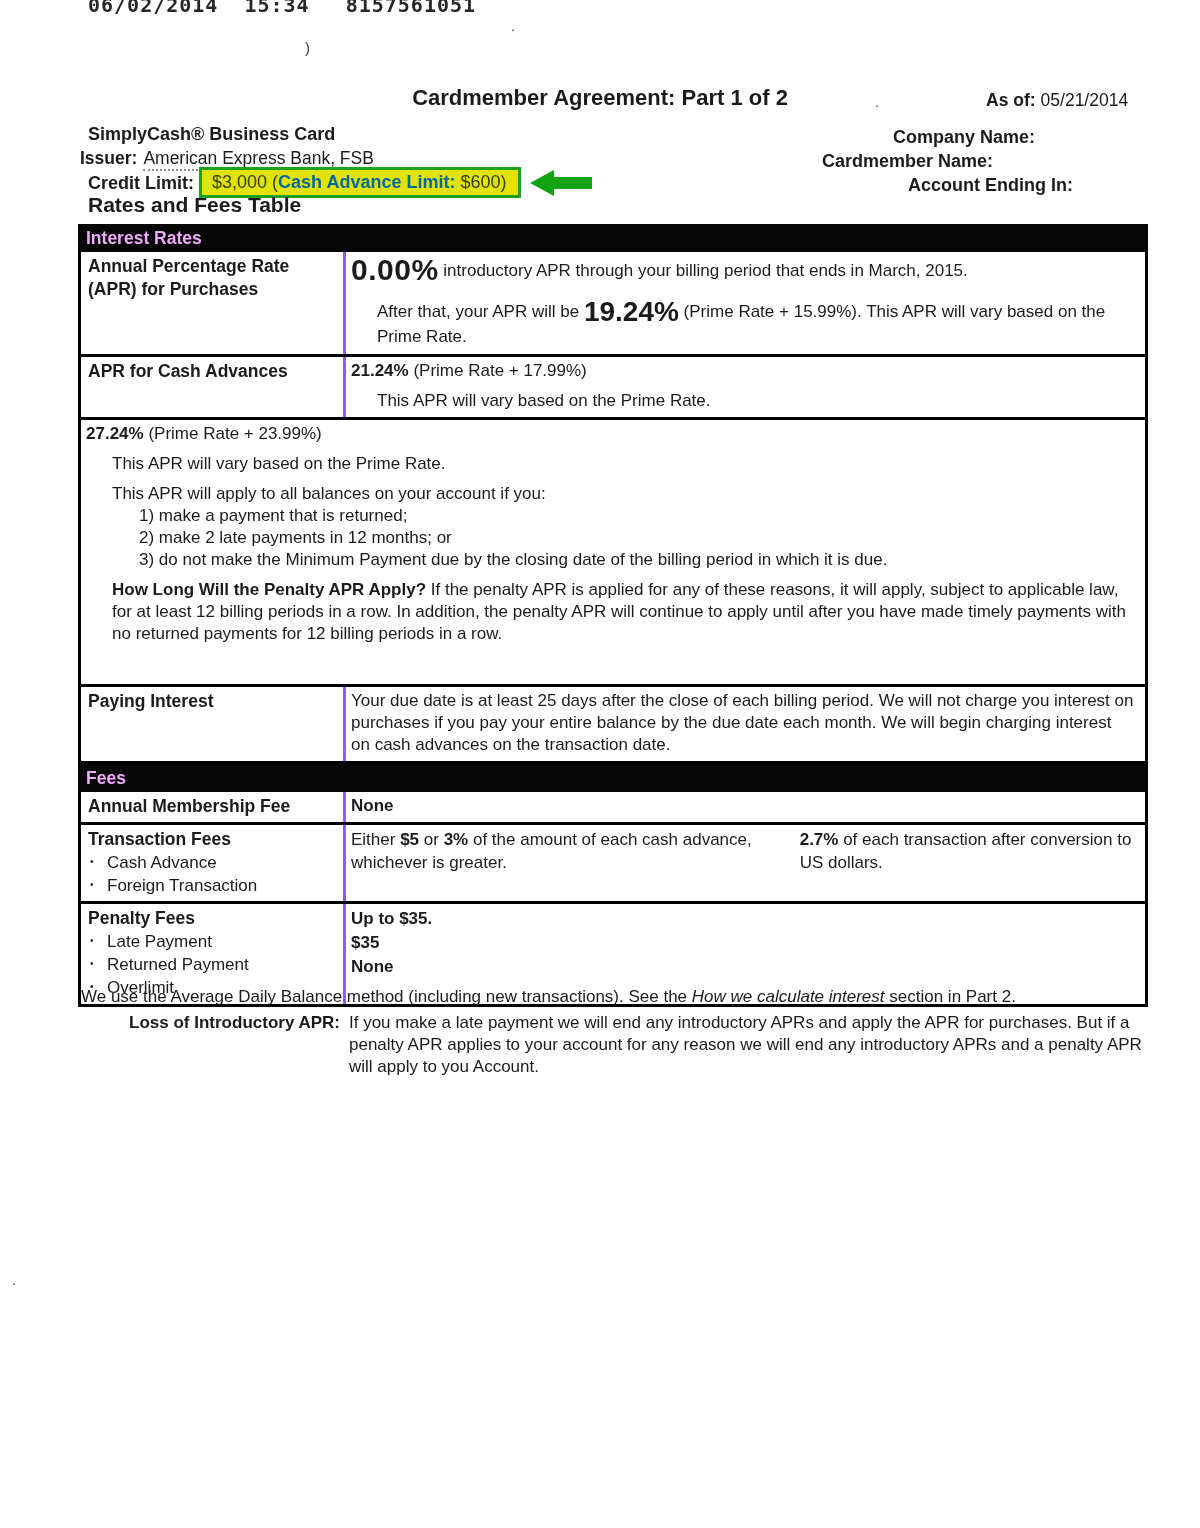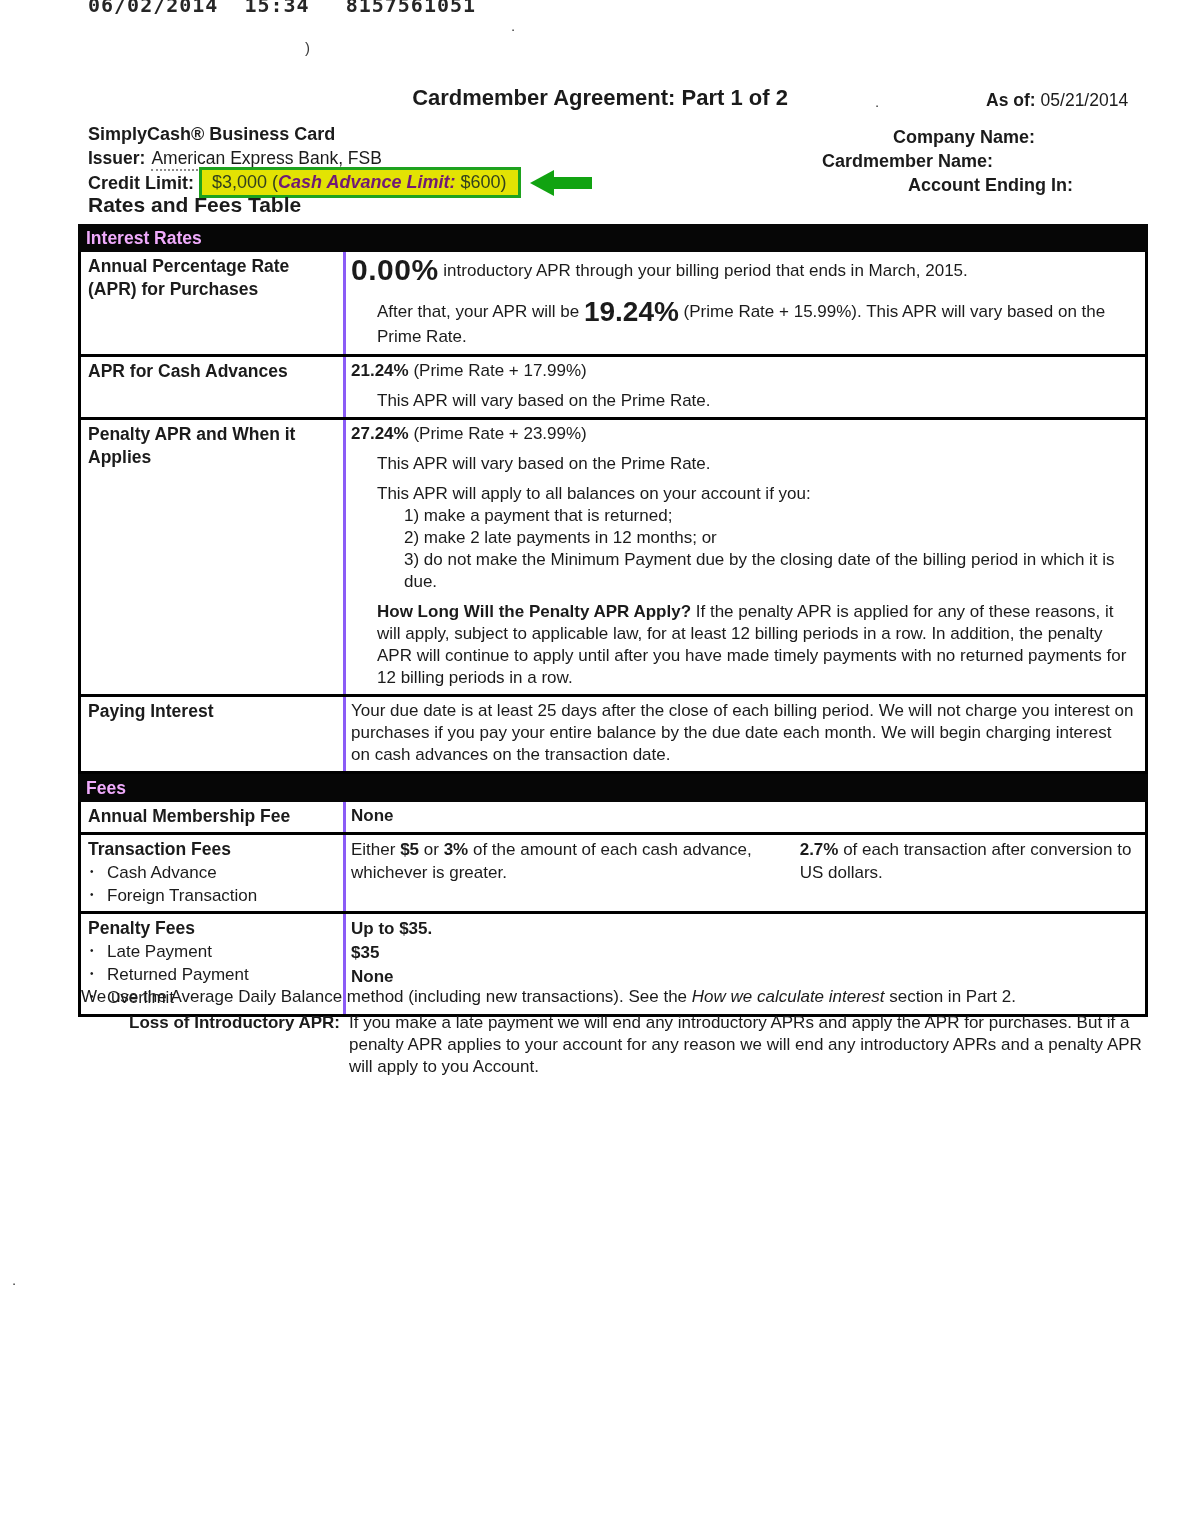--- a/index.html
+++ b/index.html
@@ -25,28 +25,28 @@
   .dash1b{position:absolute;left:1063px;top:522px;width:38px;border-top:2px dotted #7a7a7a;}
   .dash2{position:absolute;left:1172px;top:517px;width:14px;border-top:3px solid #474747;}
 
   
   .title{position:absolute;left:0;top:85px;width:1200px;text-align:center;
          font-weight:bold;font-size:22px;line-height:26px;}
   .asof{position:absolute;left:986px;top:89px;font-size:17.5px;white-space:nowrap;}
   .asof b{margin-right:5px}
 
   .pl1{position:absolute;left:88px;top:123px;font-weight:bold;font-size:18px;}
-  .pl2{position:absolute;left:88px;top:147px;font-size:17.5px;text-align:right;}
+  .pl2{position:absolute;left:80px;top:147px;font-size:17.5px;text-align:right;}
   .pl2 b{margin-right:6px}
   .dotted{border-bottom:2px dotted #8a8a8a;padding-bottom:1px;}
   .pl3{position:absolute;left:88px;top:167px;display:flex;align-items:center;font-size:18px;}
   .pl3 > b{margin-right:5px;white-space:nowrap;}
   .hl{display:inline-block;background:var(--highlight-yellow);border:3px solid var(--highlight-border);
       padding:1px 12px 2px 10px;color:#32411d;white-space:nowrap;}
-  .hl b{color:#701a75;font-style:italic;}
+  .hl b{color:#0369a1;}
   .arrow{margin-left:9px;display:block;}
   .pl4{position:absolute;left:88px;top:194px;font-weight:bold;font-size:21px;}
 
   .rl{position:absolute;font-weight:bold;font-size:18px;white-space:nowrap;}
   .rl.company{left:893px;top:126px;}
   .rl.cardmember{left:822px;top:150px;}
   .rl.account{left:908px;top:174px;}
 
   
   .tbl{position:absolute;left:78px;top:224px;width:1070px;}
@@ -140,21 +140,20 @@
 
     <div class="row r2">
       <div class="lbl">APR for Cash Advances</div>
       <div class="val">
         <div><b>21.24%</b><span> (Prime Rate + 17.99%)</span></div>
         <div class="ind1 mt2">This APR will vary based on the Prime Rate.</div>
       </div>
     </div>
 
     <div class="row r3">
-      <div class="lbl">Penalty APR and When it Applies</div>
       <div class="val">
         <div><b>27.24%</b><span> (Prime Rate + 23.99%)</span></div>
         <div class="ind1 mt2">This APR will vary based on the Prime Rate.</div>
         <div class="ind1 mt2">This APR will apply to all balances on your account if you:</div>
         <div class="cond">1) make a payment that is returned;</div>
         <div class="cond">2) make 2 late payments in 12 months; or</div>
         <div class="cond">3) do not make the Minimum Payment due by the closing date of the billing period in which it is due.</div>
         <div class="ind1 mt2">
           <b>How Long Will the Penalty APR Apply?</b><span> If the penalty APR is applied for any of these reasons, it will apply, subject to applicable law, for at least 12 billing periods in a row. In addition, the penalty APR will continue to apply until after you have made timely payments with no returned payments for 12 billing periods in a row.</span>
         </div>

